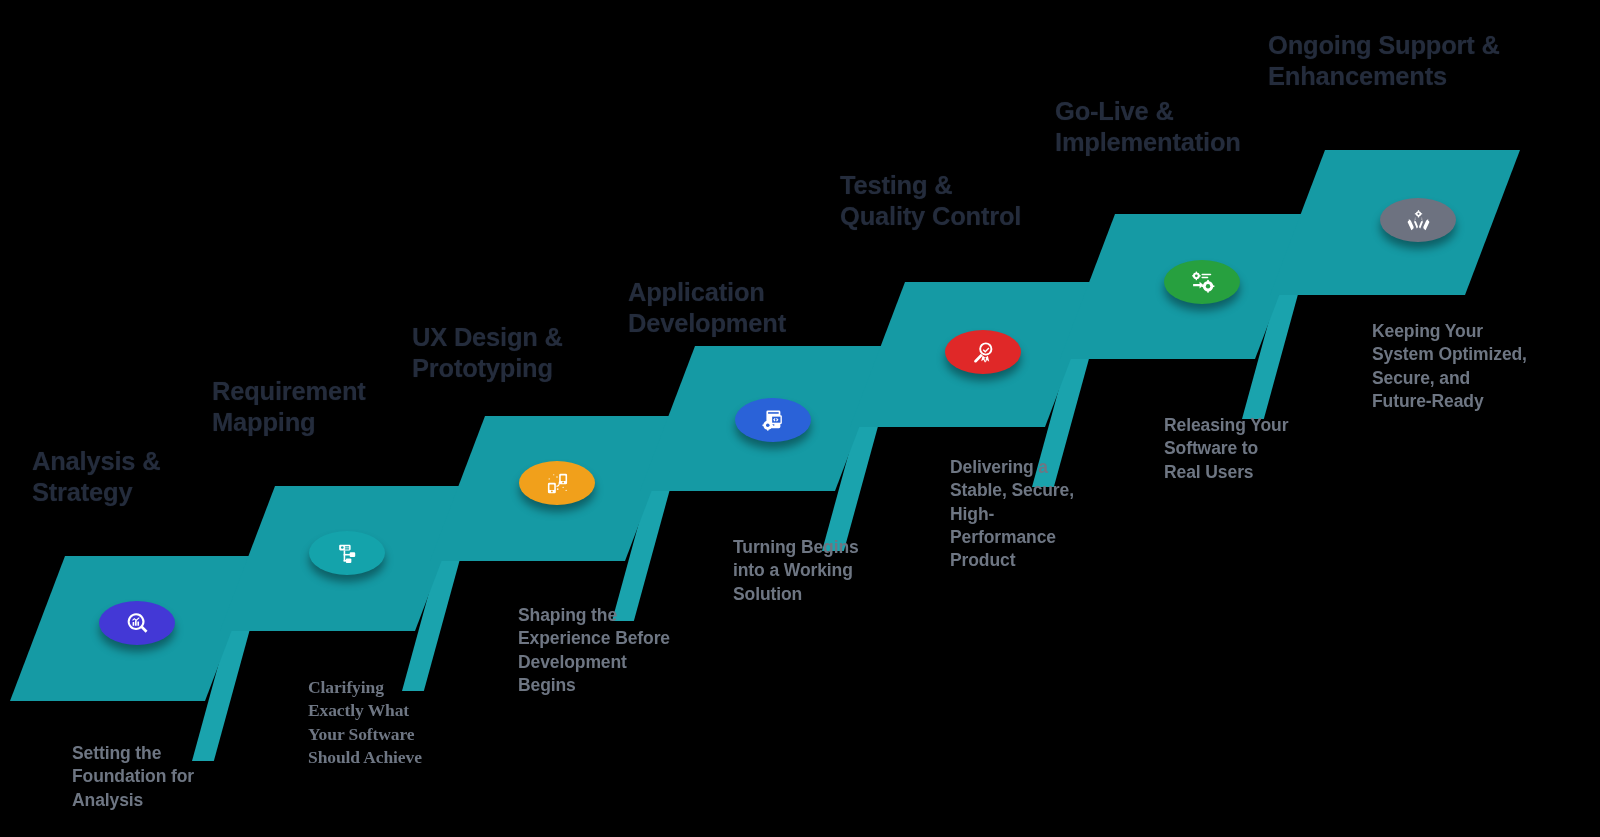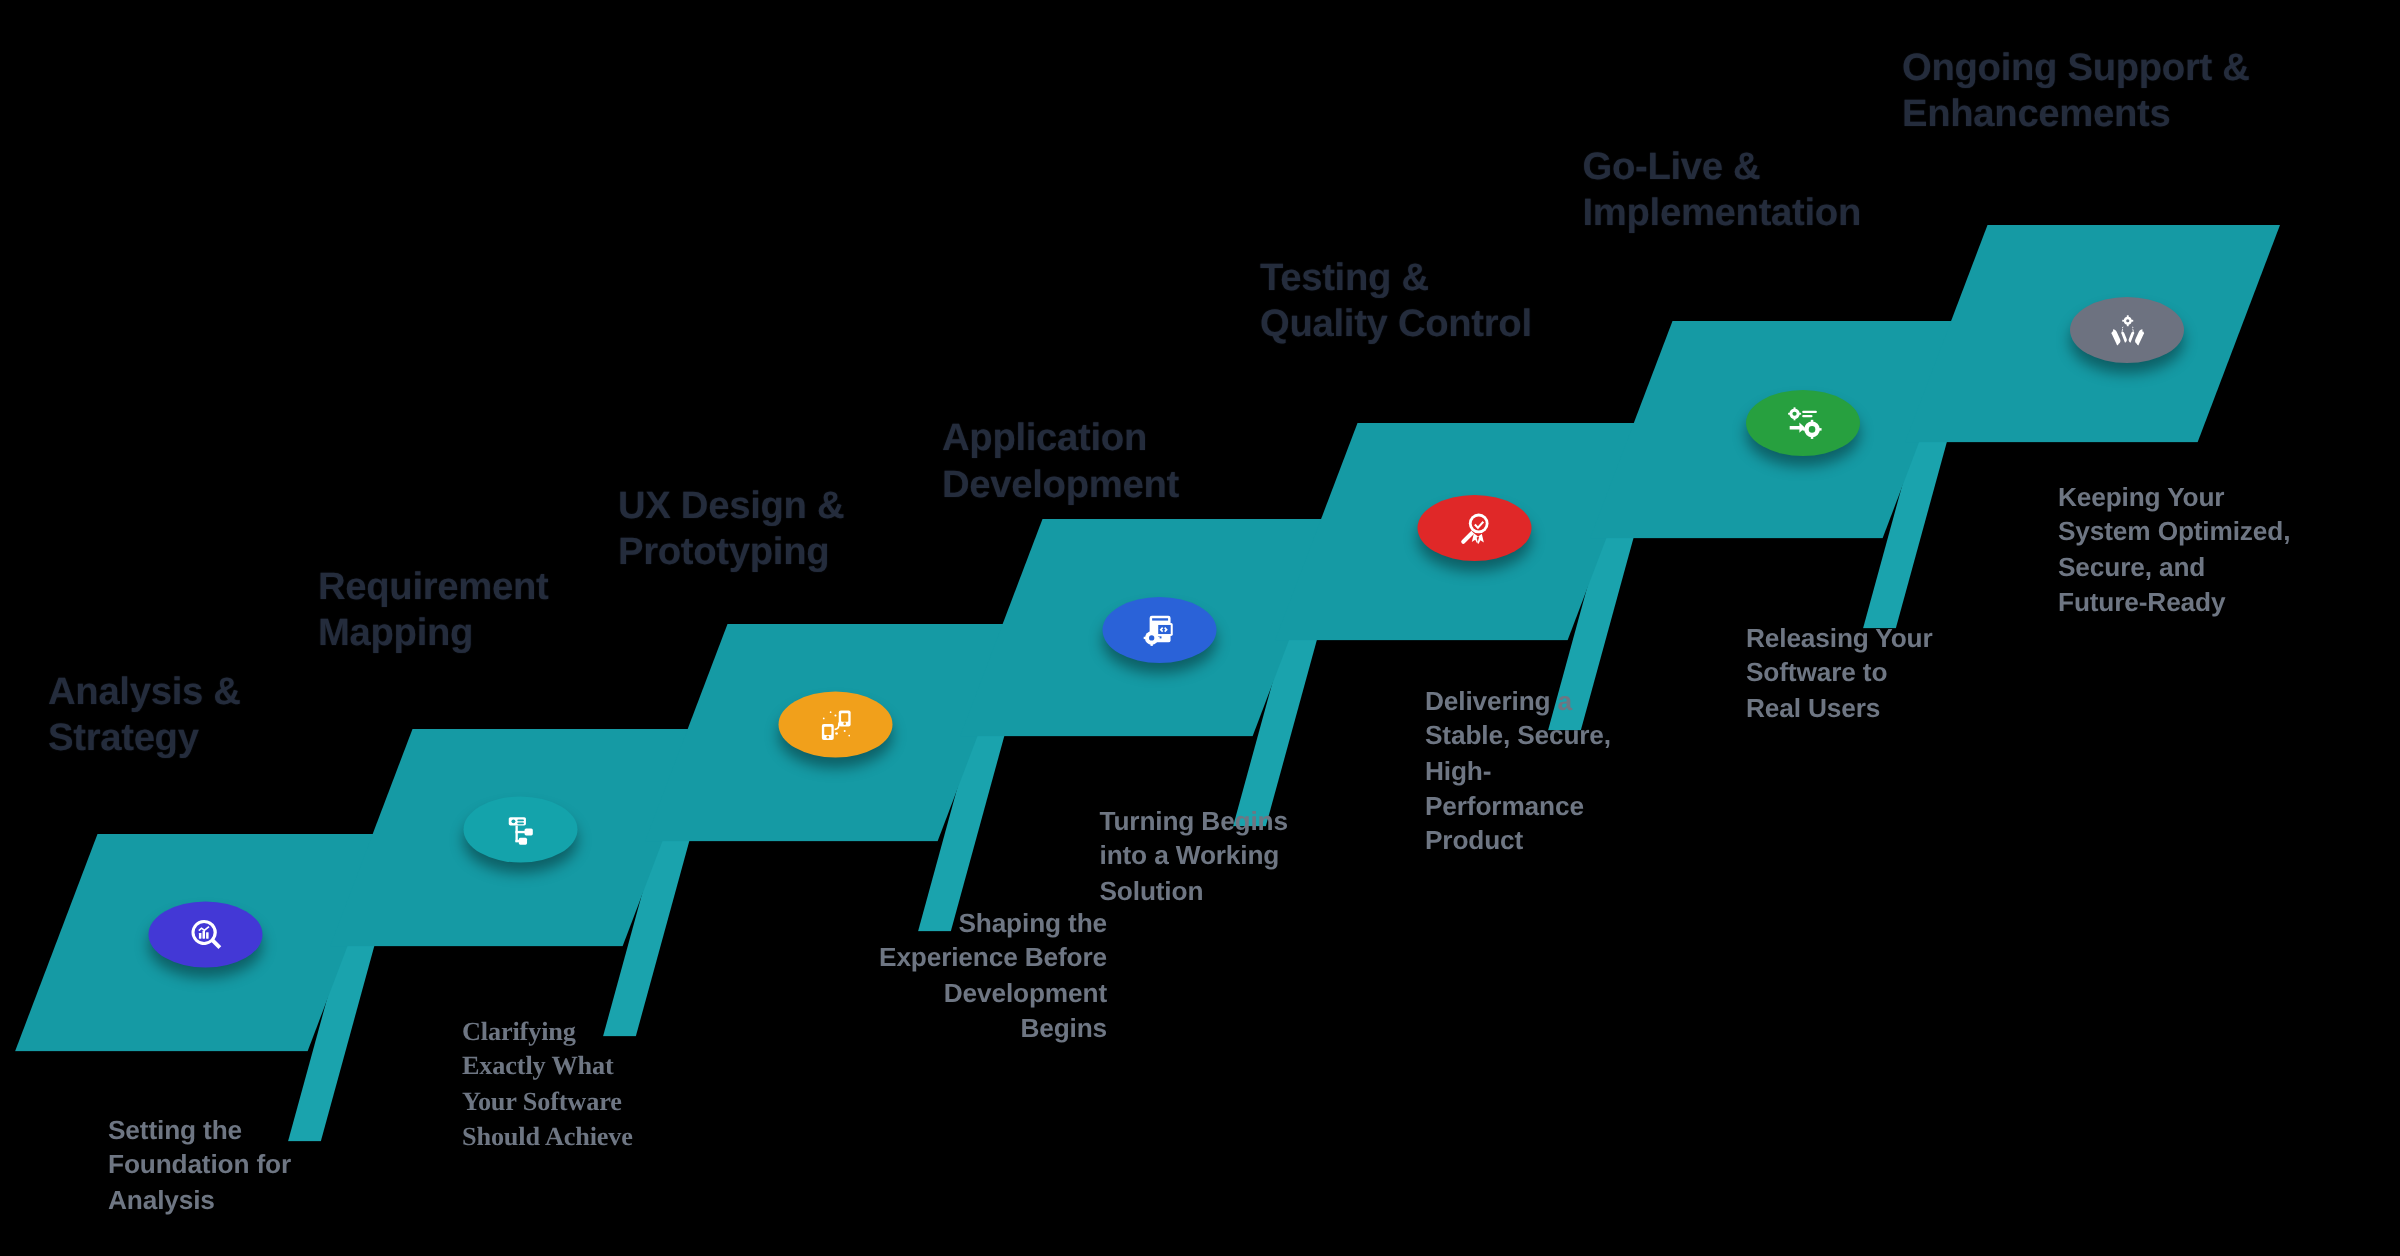--- a/index.html
+++ b/index.html
@@ -129,21 +129,21 @@
           <circle cx="17.4" cy="15.7" r=".65"></circle>
           <circle cx="20.3" cy="18.6" r=".55"></circle>
           <circle cx="11.5" cy="5.8" r=".65"></circle>
           <circle cx="4" cy="7.6" r=".55"></circle>
           <circle cx="8.4" cy="3.6" r=".55"></circle>
         </svg>
       </span>
     </div>
     <div class="title" style="left:412px; top:306px; width:240px;margin-top:16px;">UX Design &amp;
 Prototyping</div>
-    <div class="desc" style="left:518px; top:604px; width:220px;text-align:right;">Shaping the
+    <div class="desc" style="left:518px; top:604px; width:220px;">Shaping the
 Experience Before
 Development
 Begins</div>
   </div>
 
   <div class="step">
     <div class="side-face" style="left:822px; top:346px;"></div>
     <div class="top-face" style="left:640px; top:346px;"></div>
     <div class="icon-pill" style="left:735px; top:398px; background:#2a62d8;">
       <span>

